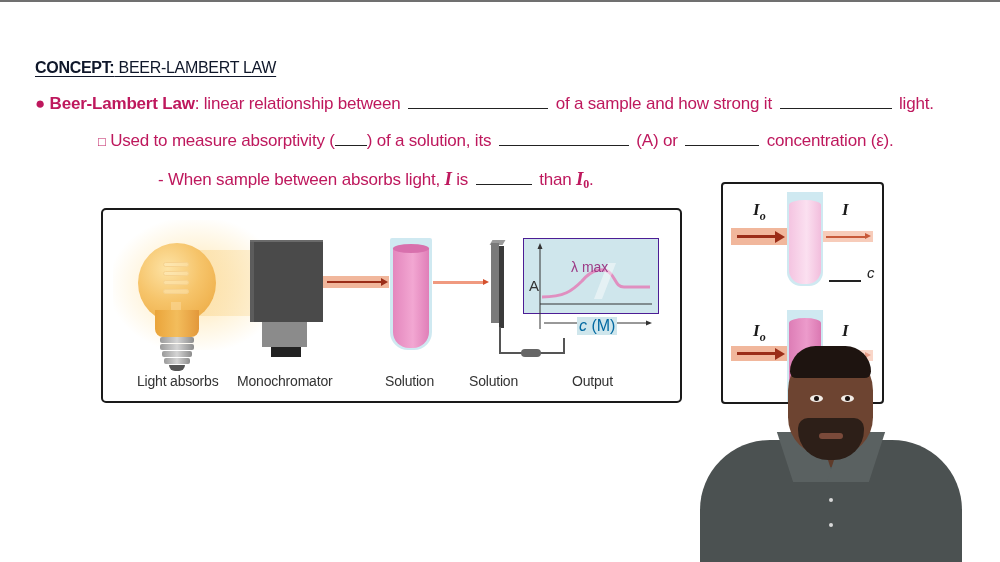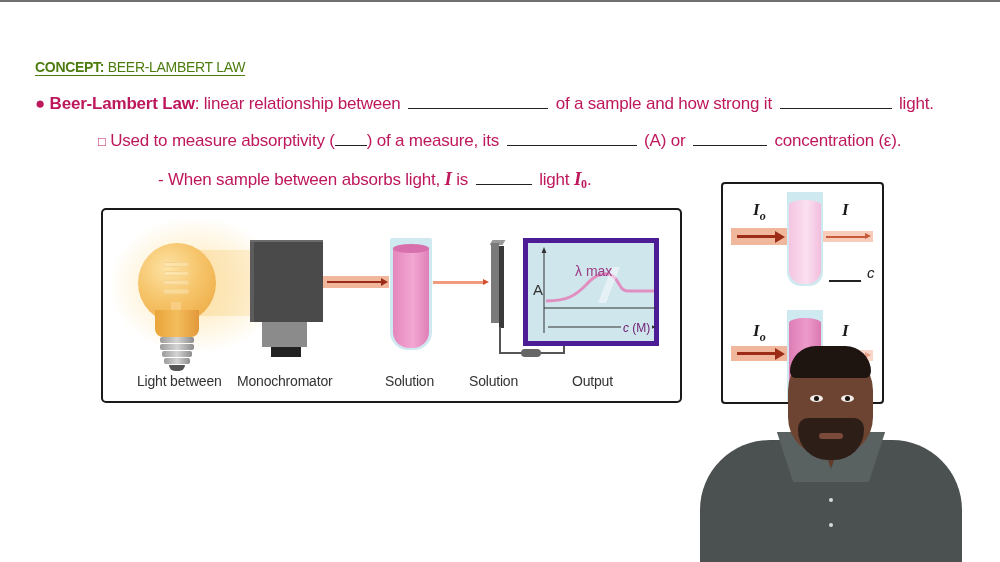--- a/index.html
+++ b/index.html
@@ -1,22 +1,22 @@
 <!DOCTYPE html>
 <html><head>
 <meta charset="utf-8">
 <style>
   * { box-sizing: border-box; margin: 0; padding: 0; }
   html, body { width: 1000px; height: 562px; overflow: hidden; background: #ffffff; }
   body { position: relative; font-family: "Liberation Sans", sans-serif; color: #222; }
 
   .top-rule { position: absolute; left: 0; top: 0; width: 1000px; height: 2px; background: #707070; }
 
-  .slide-title { position: absolute; left: 35px; top: 59px; font-size: 14px; letter-spacing: -0.3px;
-    text-decoration: underline; text-underline-offset: 3px; color: #4d7c0f; }
+  .slide-title { position: absolute; left: 35px; top: 59px; font-size: 16px; letter-spacing: -0.3px;
+    text-decoration: underline; text-underline-offset: 3px; color: #0f172a; }
   .slide-title b { font-weight: bold; }
 
   .line { position: absolute; font-size: 17px; letter-spacing: -0.2px; color: #be185d; white-space: nowrap; }
   .line b { font-weight: bold; }
   .blank { display: inline-block; border-bottom: 1.3px solid #222; height: 14px; vertical-align: baseline; margin: 0 3px; }
   .ital { font-family: "Liberation Serif", serif; font-weight: bold; font-style: italic; font-size: 19px; }
   .sub0 { font-family: "Liberation Serif", serif; font-weight: bold; font-size: 12px; vertical-align: -3px; }
 
   .line1 { left: 35px; top: 94px; }
   .line2 { left: 98px; top: 131px; }
@@ -59,25 +59,25 @@
   .beam2-head { left: 380px; top: 69px; border-left: 6px solid #d4502e; border-top-width: 3.5px; border-bottom-width: 3.5px; }
 
   .det-front { left: 388px; top: 33px; width: 8px; height: 80px; background: #7a7a7a; }
   .det-side { left: 396px; top: 36px; width: 5px; height: 82px; background: #3a3a3a; }
   .det-top { left: 388px; top: 30px; width: 13px; height: 5px; background: #9a9a9a; transform: skewX(-30deg); }
   .wire-down { left: 396px; top: 117px; width: 2px; height: 27px; background: #555; }
   .wire-h { left: 396px; top: 142px; width: 66px; height: 2px; background: #555; }
   .wire-up { left: 460px; top: 128px; width: 2px; height: 16px; background: #555; }
   .plug { left: 418px; top: 139px; width: 20px; height: 8px; background: #666; border-radius: 4px; }
 
-  .screen { left: 420px; top: 28px; width: 136px; height: 108px; background: #cfe6ec; border: 5px solid #4c1d95; }
+  .screen { left: 420px; top: 28px; width: 136px; height: 76px; background: #cfe6ec; border: 1px solid #4c1d95; }
   .graph-svg { position: absolute; left: 0; top: 0; }
   .lam-label { position: absolute; left: 47px; top: 20px; font-size: 14px; color: #9c3b86; }
   .a-label { position: absolute; left: 5px; top: 38px; font-size: 15px; color: #333; }
-  .c-label { position: absolute; left: 53px; top: 78px; font-size: 12px; color: #701a75; background: #cfe6ec; padding: 0 2px; margin-left: 40px; }
+  .c-label { position: absolute; left: 53px; top: 78px; font-size: 16px; color: #0369a1; background: #cfe6ec; padding: 0 2px; }
   .c-label i { font-style: italic; }
 
   
   .compare { position: absolute; left: 721px; top: 182px; width: 163px; height: 222px;
     border: 2px solid #1a1a1a; border-radius: 4px; background: #fff; overflow: hidden; }
   .io-label { position: absolute; font-family: "Liberation Serif", serif; font-weight: bold; font-style: italic; font-size: 17px; color: #1a1a1a; }
   .io-label .o { font-size: 12px; vertical-align: -5px; }
   .inbeam { position: absolute; width: 58px; height: 17px; background: #f1b79c; }
   .inbeam-line { position: absolute; height: 3px; background: #9b2d18; }
   .inbeam-head { position: absolute; width: 0; height: 0; border-top: 6px solid transparent; border-bottom: 6px solid transparent; border-left: 10px solid #9b2d18; }
@@ -114,33 +114,33 @@
   <span>●</span>
   <b>Beer-Lambert Law</b><span>: linear relationship between</span>
   <span class="blank" style="width:140px"></span>
   <span>of a sample and how strong it</span>
   <span class="blank" style="width:112px"></span>
   <span>light.</span>
 </div>
 
 <div class="line line2">
   <span style="font-size:13px">□</span>
-  <span>Used to measure absorptivity (</span><span class="blank" style="width:32px;margin:0"></span><span>) of a measure, its</span>
+  <span>Used to measure absorptivity (</span><span class="blank" style="width:32px;margin:0"></span><span>) of a solution, its</span>
   <span class="blank" style="width:130px"></span>
   <span>(A) or</span>
   <span class="blank" style="width:74px"></span>
   <span>concentration (ε).</span>
 </div>
 
 <div class="line line3">
   <span>- When sample between absorbs light,</span>
   <span class="ital">I</span>
   <span>is</span>
   <span class="blank" style="width:56px"></span>
-  <span>light</span>
+  <span>than</span>
   <span class="ital">I</span><span class="sub0">0</span><span>.</span>
 </div>
 
 <div class="apparatus">
   <div class="abs glow"></div>
   <div class="abs beam-wide"></div>
   <div class="abs bulb"></div>
   <div class="abs stem"></div>
   <div class="abs filament" style="top:52px"></div>
   <div class="abs filament" style="top:61px"></div>
@@ -185,21 +185,21 @@
       <line x1="20" y1="84" x2="124" y2="84" stroke="#333" stroke-width="1"></line>
       <polygon points="128,84 122,81.5 122,86.5" fill="#333"></polygon>
       <path d="M18,58 C40,58 48,52 58,42 C68,30 80,28 86,34 C92,40 92,48 100,48 L126,48" fill="none" stroke="#e08fc0" stroke-width="3"></path>
       <path d="M70,60 L84,24 L92,24 L78,60 Z" fill="rgba(255,255,255,0.45)"></path>
     </svg>
     <span class="lam-label">λ max</span>
     <span class="a-label">A</span>
     <span class="c-label"><i>c</i><span> (M)</span></span>
   </div>
 
-  <span class="caption" style="left:34px;top:163px">Light between</span>
+  <span class="caption" style="left:34px;top:163px">Light absorbs</span>
   <span class="caption" style="left:134px;top:163px">Monochromator</span>
   <span class="caption" style="left:282px;top:163px">Solution</span>
   <span class="caption" style="left:366px;top:163px">Solution</span>
   <span class="caption" style="left:469px;top:163px">Output</span>
 </div>
 
 <div class="compare">
 
   <span class="io-label" style="left:30px;top:16px"><span>I</span><span class="o">o</span></span>
   <span class="io-label" style="left:119px;top:16px">I</span>

